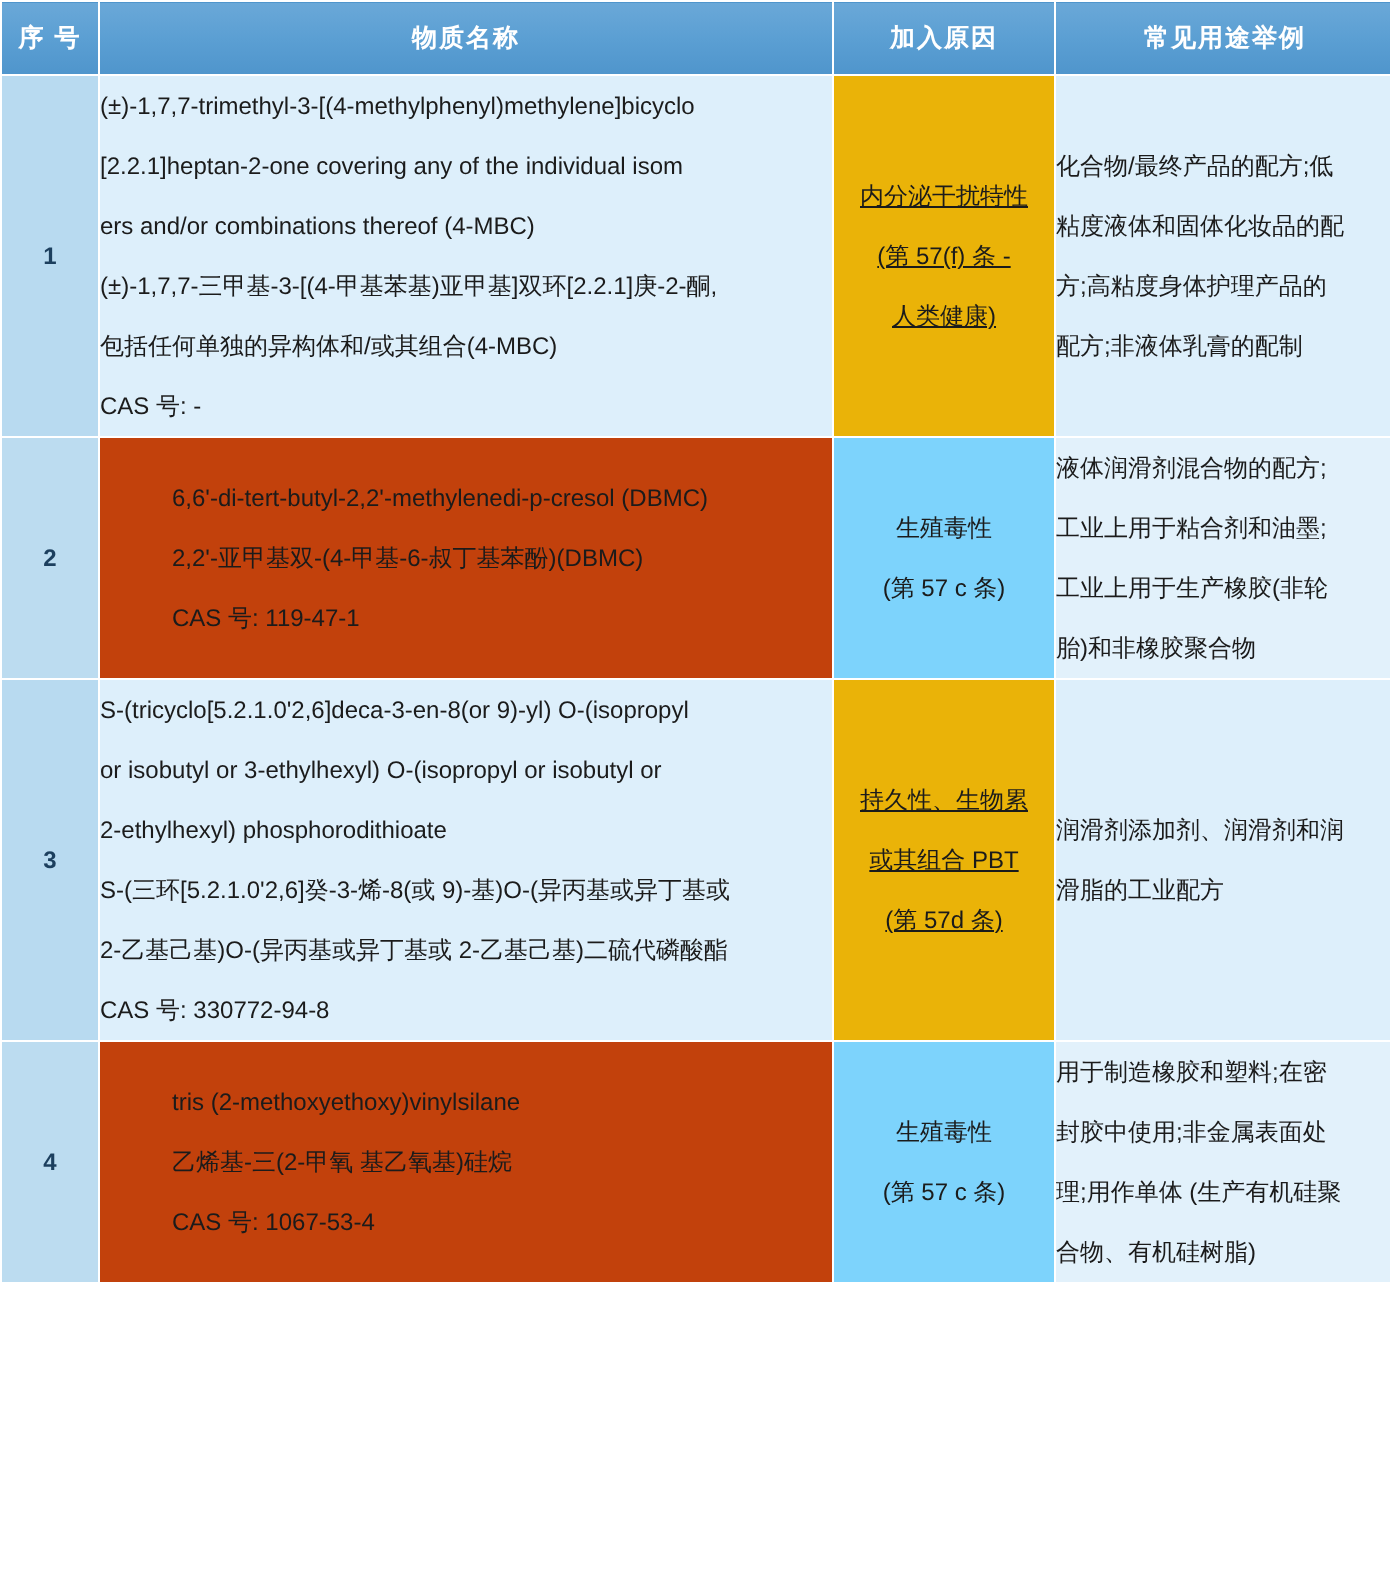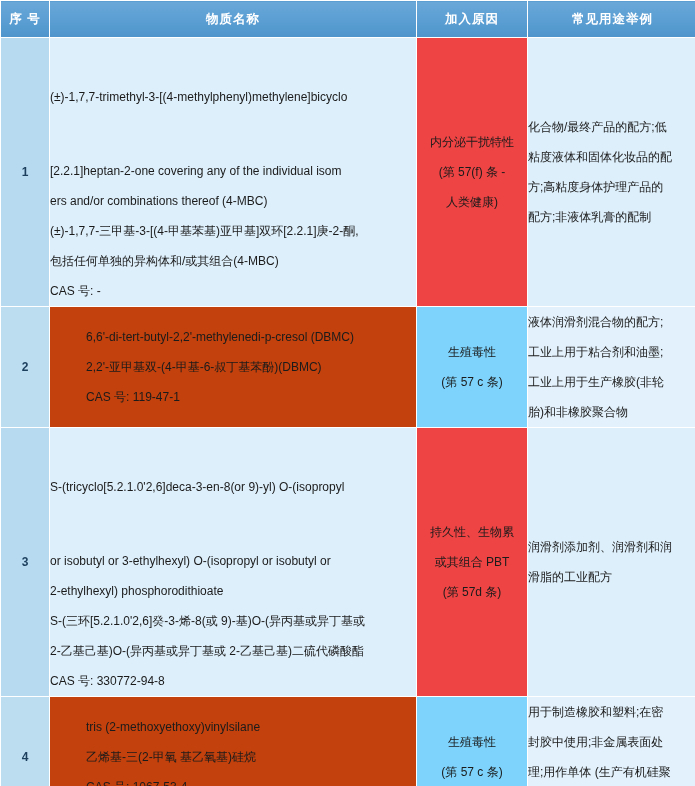--- a/index.html
+++ b/index.html
@@ -72,33 +72,32 @@
     background: #dceefa;
     color: #1b1b1b;
     font-size: 12px;
     text-align: left;
     padding: 10px 12px;
     line-height: 30px;
   }
   
   tr.band-a td.idx { background: #b8daf0; }
   tr.band-a td.name { background: #ddeffb; }
-  tr.band-a td.reason { background: #ef4444; }
+  tr.band-a td.reason { background: #eab308; text-decoration: underline; }
   tr.band-a td.use { background: #ddeffb; }
 
   tr.band-b td.idx { background: #bcdcf0; }
   tr.band-b td.name { background: #c2410c; padding-left: 36px; }
   tr.band-b td.reason { background: #7dd3fc; }
   tr.band-b td.use { background: #e2f1fb; }
 
   .line { display: block; }
   .justify {
     text-align: justify;
     text-justify: inter-word;
-    margin-top: 44px;
   }
 </style>
 </head>
 <body>
 
 <div class="table-wrap">
   <table class="substance-table">
     <thead>
       <tr>
         <th class="col-idx">序  号</th>

